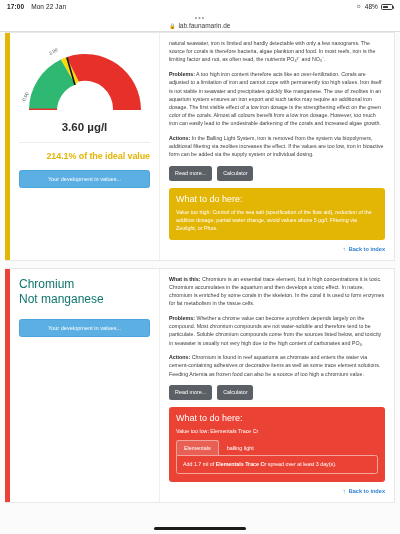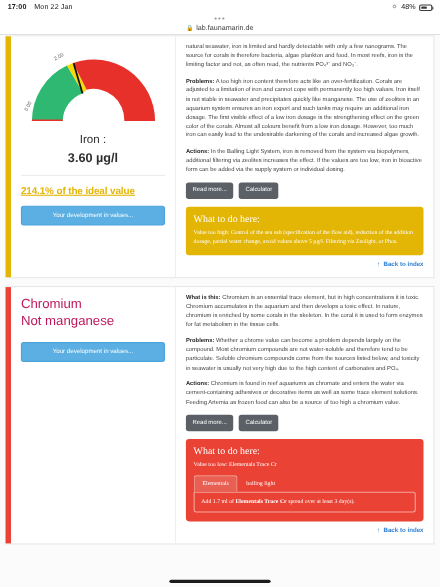--- a/index.html
+++ b/index.html
@@ -96,36 +96,36 @@
   .analyte-name {
     text-align: center; font-size: 10.5px; color: #2e2e2e;
     margin-top: 5px; font-weight: 400;
   }
   .analyte-value {
     text-align: center; font-size: 11.5px; color: #2e2e2e;
     margin-top: 5px; font-weight: 700;
   }
   .divider { height: 1px; background: #ececec; margin: 9px 0 0 0; }
   .ideal-line {
-    text-align: left; font-size: 9px; font-weight: 700;
-    margin-top: 8px; letter-spacing: -0.1px; text-decoration: underline;
+    text-align: right; font-size: 9px; font-weight: 700;
+    margin-top: 8px; letter-spacing: -0.1px;
   }
   .dev-btn {
     display: block; width: 100%;
     margin-top: 9px;
     background: #5bafe3; border: 1px solid #4ba3db;
     border-radius: 2.5px;
     color: #ffffff; font-size: 5.6px; text-align: center;
     padding: 5px 2px; font-family: "Liberation Sans", sans-serif;
     cursor: pointer;
   }
 
   
   .big-title {
-    font-size: 12px; color: #be185d; line-height: 13.5px;
+    font-size: 12px; color: #0f766e; line-height: 13.5px;
     font-weight: 400; margin-top: 2px;
   }
 
   
   .prose {
     font-size: 5.3px; line-height: 8.2px; color: #3d3d3d;
     text-align: left;
   }
   .prose p { margin-bottom: 6.5px; }
   .prose p:last-child { margin-bottom: 0; }
@@ -133,21 +133,21 @@
 
   .btnrow { display: flex; gap: 5px; margin-top: 7px; }
   .dark-btn {
     background: #5a6065; color: #ffffff; border: none;
     border-radius: 2.5px; font-size: 5.4px;
     padding: 4.5px 6px; font-family: "Liberation Sans", sans-serif;
     cursor: pointer;
   }
 
   
-  .advice { margin-top: 7px; border-radius: 3px; padding: 6px 7px 8px 7px; font-family: Liberation Serif, serif; }
+  .advice { margin-top: 7px; border-radius: 3px; padding: 6px 7px 8px 7px; }
   .advice.warn { background: #e3b505; }
   .advice.crit { background: #ea4335; }
   .advice-title {
     font-size: 9px; color: #ffffff; font-weight: 400; margin-bottom: 4px;
   }
   .advice-body { font-size: 5.3px; line-height: 8px; color: #ffffff; }
 
   .dose-tabs { display: flex; margin-top: 5px; }
   .dose-tab {
     font-size: 5.4px; color: #ffffff; padding: 4px 7px;
@@ -218,21 +218,20 @@
           <path d="M 47.5 15.2 A 56 56 0 0 1 122 68 L 94 68 A 28 28 0 0 0 59.8 39.5 Z" fill="#e8302a"></path>
 
           <path d="M 10 68 L 38 68 L 38 66.6 L 10 66.6 Z" fill="#e8302a"></path>
 
           <line x1="56.0" y1="42.9" x2="47.9" y2="15.6" stroke="#111111" stroke-width="1.6"></line>
         </svg>
         <span class="tick-label tick-lo">0.00</span>
         <span class="tick-label tick-hi">2.00</span>
       </div>
 
-      <div class="analyte-name">Iron :</div>
       <div class="analyte-value">3.60 µg/l</div>
       <div class="divider"></div>
       <div class="ideal-line" style="color:#e3b505">214.1% of the ideal value</div>
       <button class="dev-btn">Your development in values...</button>
     </div>
 
     <div class="card-right">
       <div class="prose">
         <p><span>natural seawater, iron is limited and hardly detectable with only a few nanograms. The source for corals is therefore bacteria, algae plankton and food. In most reefs, iron is the limiting factor and not, as often read, the nutrients PO₄³⁻ and NO₃⁻.</span></p>
         <p><b>Problems:</b><span> A too high iron content therefore acts like an over-fertilization. Corals are adjusted to a limitation of iron and cannot cope with permanently too high values. Iron itself is not stable in seawater and precipitates quickly like manganese. The use of zeolites in an aquarium system ensures an iron export and such tanks may require an additional iron dosage. The first visible effect of a low iron dosage is the strengthening effect on the green color of the corals. Almost all colours benefit from a low iron dosage. However, too much iron can easily lead to the undesirable darkening of the corals and increased algae growth.</span></p>

